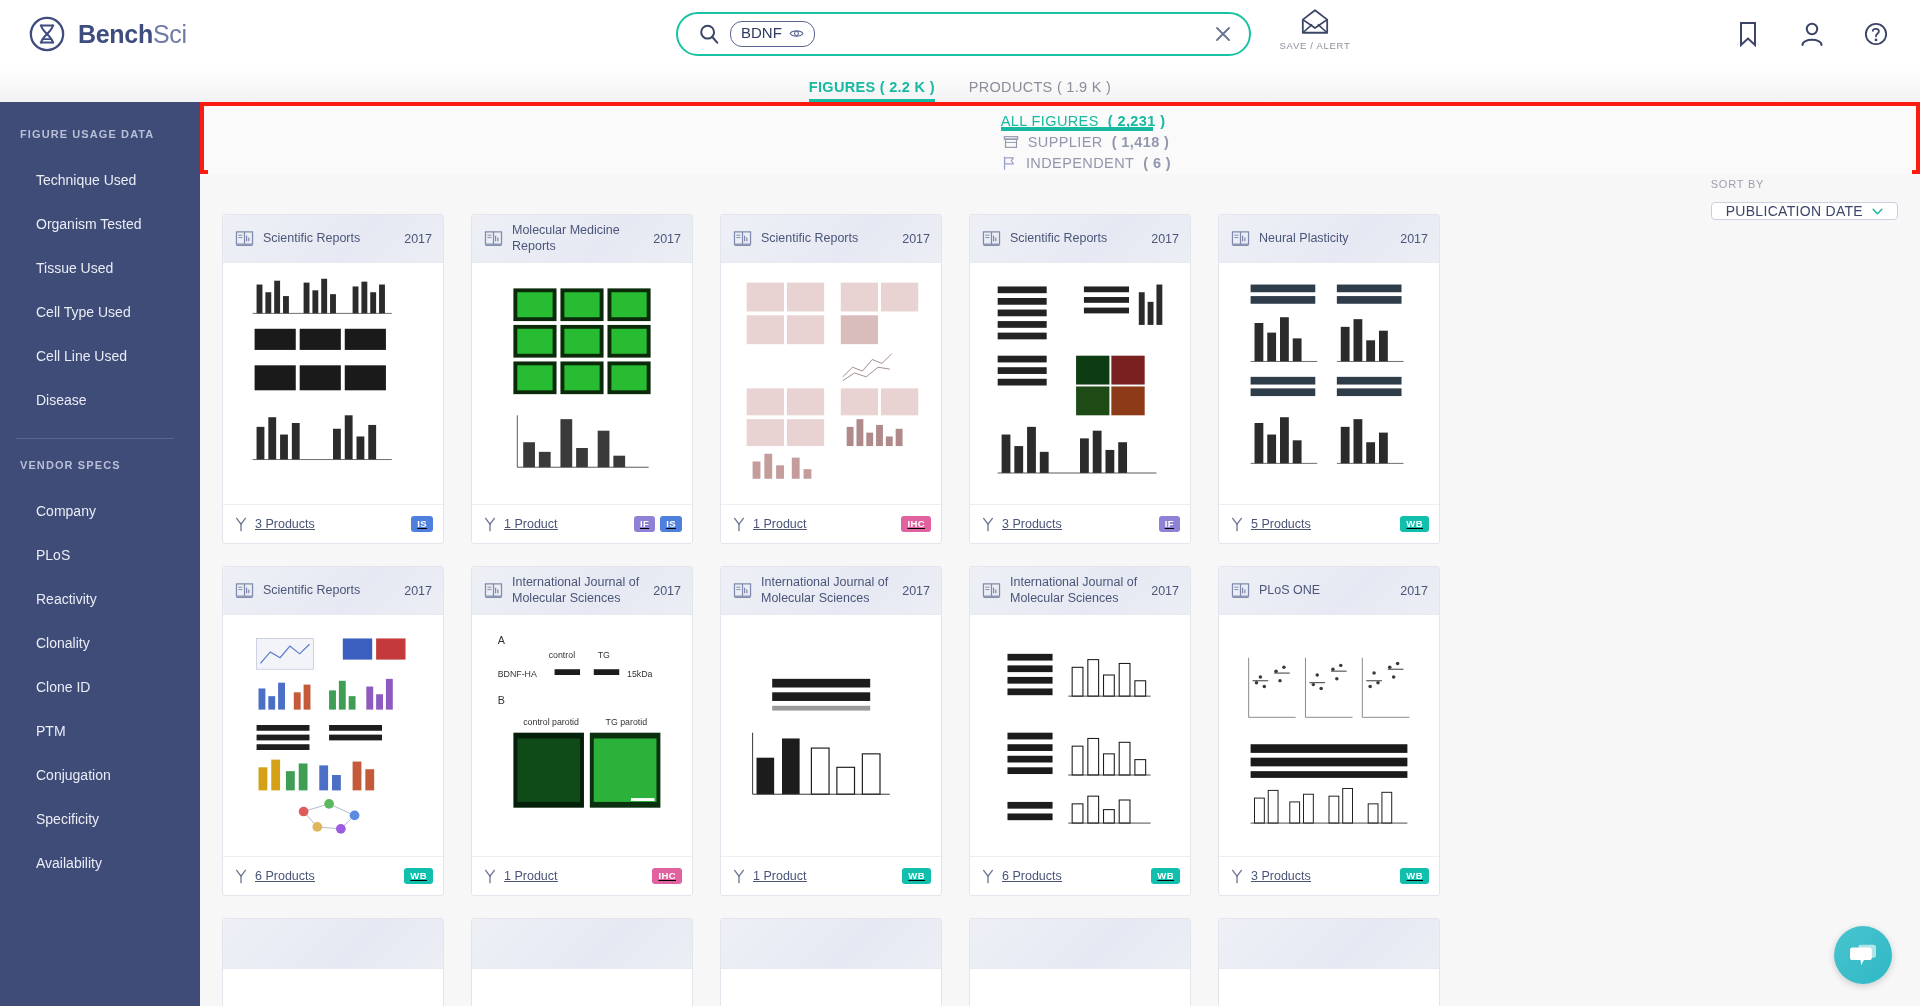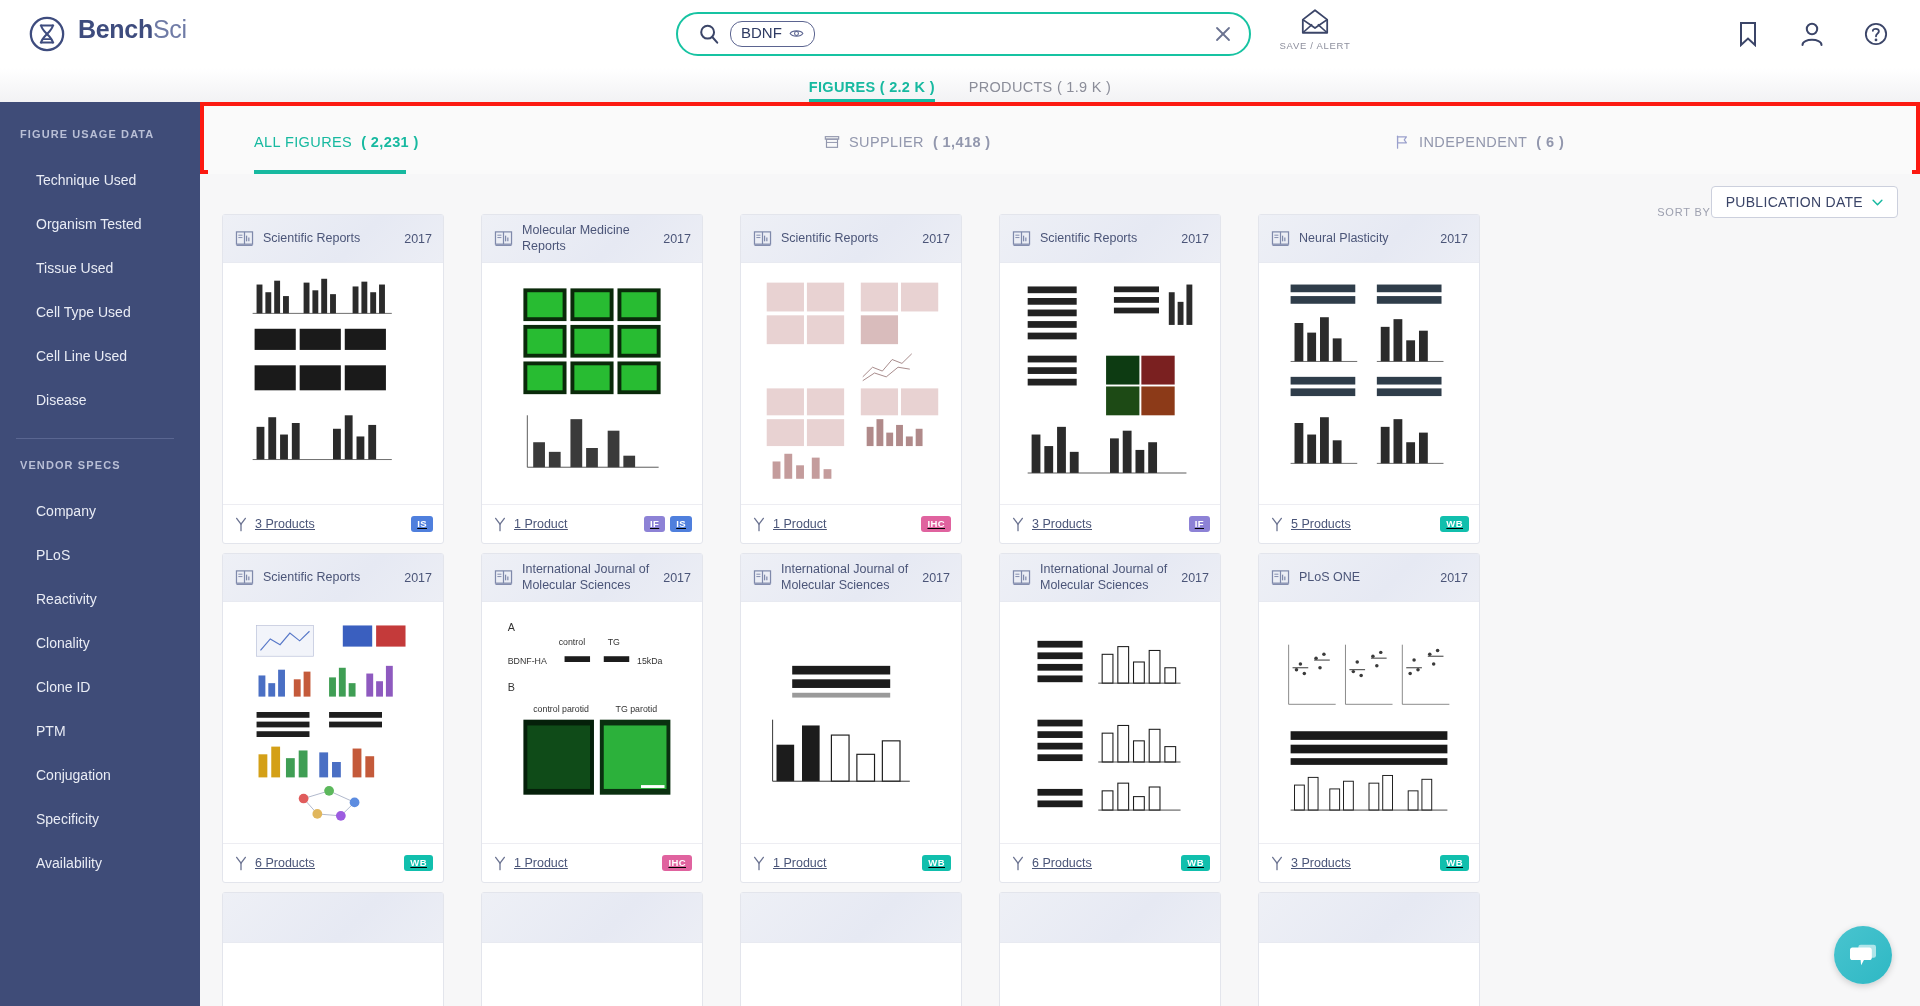--- a/index.html
+++ b/index.html
@@ -16,20 +16,21 @@
   .header {
     position: relative;
     height: 68px;
     background: #ffffff;
     display: flex;
     align-items: center;
     z-index: 20;
   }
   .logo-area {
     display: flex;
+    align-items: center;
     gap: 12px;
     padding-left: 28px;
     width: 330px;
   }
   .logo-mark {
     width: 38px; height: 38px;
     flex: 0 0 38px;
   }
   .logo-text {
     font-size: 25px;
@@ -183,21 +184,23 @@
     height: 72px;
     border: 4px solid #fc1a11;
     background: #fafafa;
     z-index: 10;
   }
   .filter-tabs {
     position: absolute;
     left: 4px; right: 4px; top: 4px;
     height: 64px;
     display: flex;
+    align-items: center;
     background: #fafafa;
+    flex-direction: column;
   }
   .ftab {
     flex: 1 1 0;
     display: flex;
     align-items: center;
     gap: 9px;
     font-size: 14.5px;
     letter-spacing: 0.4px;
     color: #9297ad;
     height: 64px;
@@ -218,23 +221,24 @@
     background: #17b9a0;
   }
   .ftab .cnt { font-weight: bold; }
   .ftab-icon { width: 16px; height: 16px; flex: 0 0 16px; }
 
   .sort-row {
     position: absolute;
     top: 76px;
     right: 22px;
     display: flex;
-    align-items: flex-end;
-    gap: 0;
+    align-items: flex-start;
+    gap: 12px;
     height: 40px;
+    flex-direction: column;
   }
   .sort-label {
     font-size: 11px;
     color: #9da0af;
     letter-spacing: 0.8px;
   }
   .sort-select {
     border: 1px solid #ccd0dd;
     border-radius: 4px;
     background: #fff;
@@ -254,22 +258,22 @@
   
   .grid {
     position: absolute;
     top: 112px;
     left: 0; right: 0; bottom: 0;
     padding: 0 22px;
     overflow: hidden;
   }
   .grid-row {
     display: flex;
-    gap: 37px;
-    margin-bottom: 9px;
+    gap: 27px;
+    margin-bottom: 22px;
   }
   .card {
     width: 222px;
     flex: 0 0 222px;
     background: #fff;
     border: 1px solid #e3e5ec;
     border-radius: 3px;
     display: flex;
     flex-direction: column;
     height: 330px;

